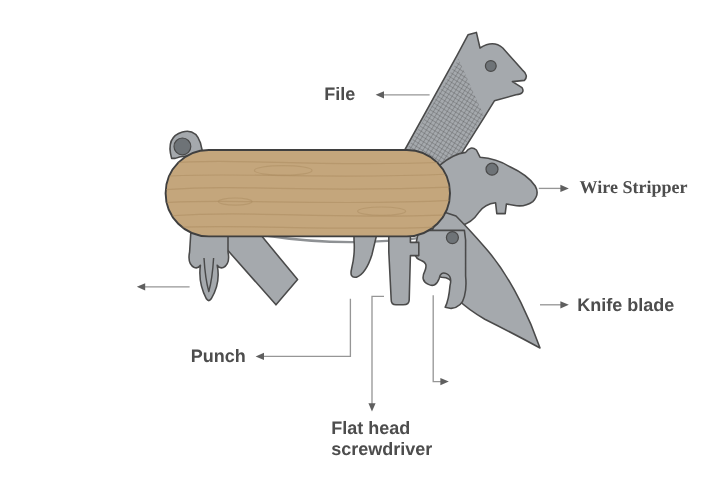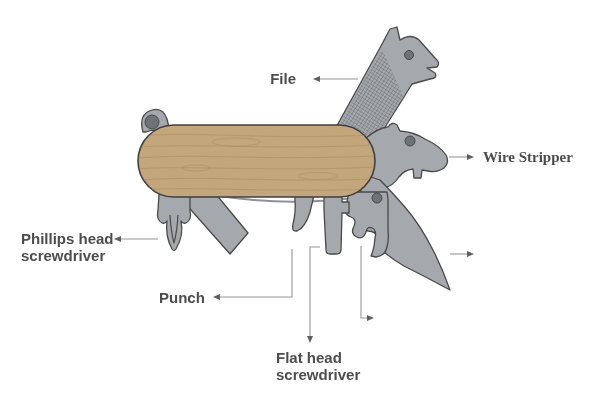--- a/index.html
+++ b/index.html
@@ -127,20 +127,20 @@
 
       <path class="leader" d="M158,239 H117"></path>
       <polygon class="arrow" points="114,239 121,236 121,242"></polygon>
     </g>
   </svg>
 
   <div class="label" style="left:262px;top:70px;width:34px;text-align:right;">File</div>
 
   <div class="label" style="left:483px;top:149px;width:110px;font-family:Liberation Serif, serif;">Wire Stripper</div>
 
+  <div class="label" style="left:481px;top:246px;width:110px;">Knife blade</div>
 
 
   <div class="label" style="left:276px;top:349px;width:110px;">Flat head screwdriver</div>
 
   <div class="label" style="left:159px;top:289px;width:60px;">Punch</div>
 
-  <div class="label" style="left:21px;top:230px;width:104px;">Phillips head screwdriver</div>
 </div>
 
 </body></html>

